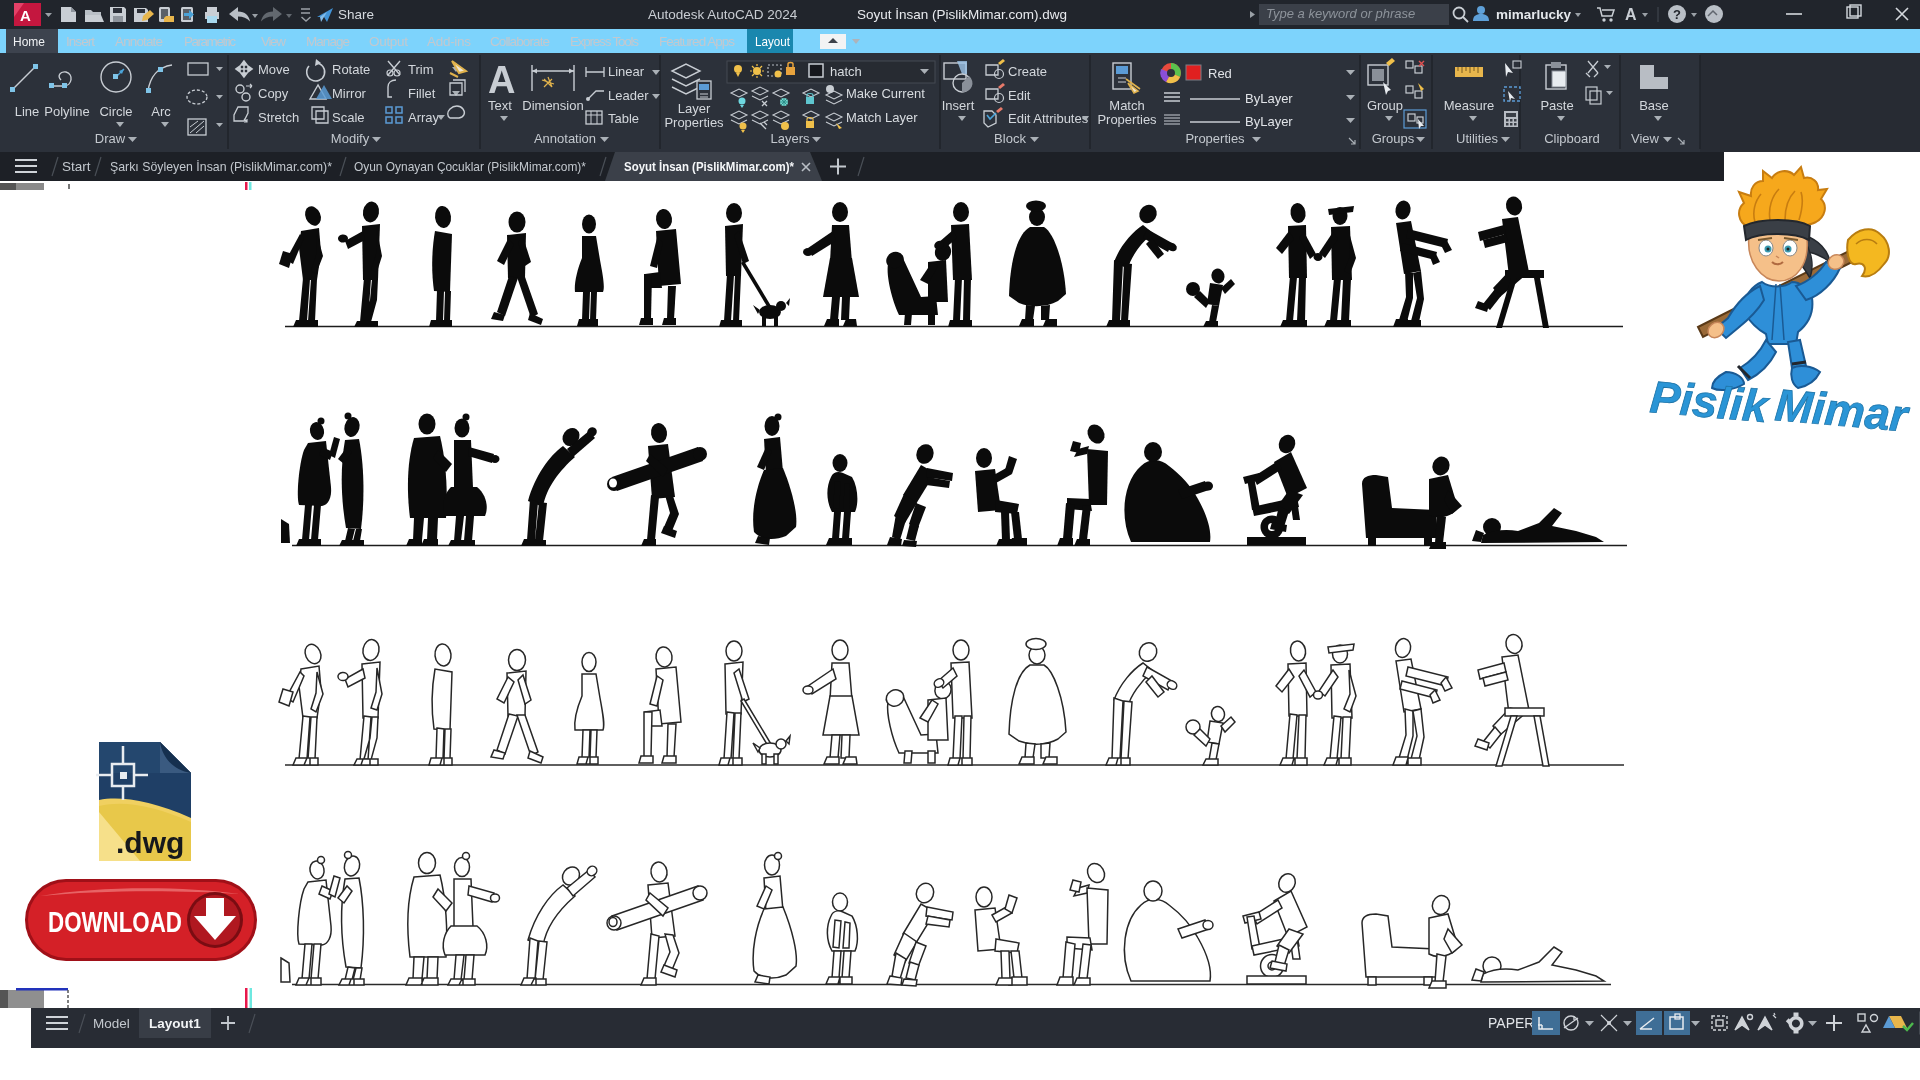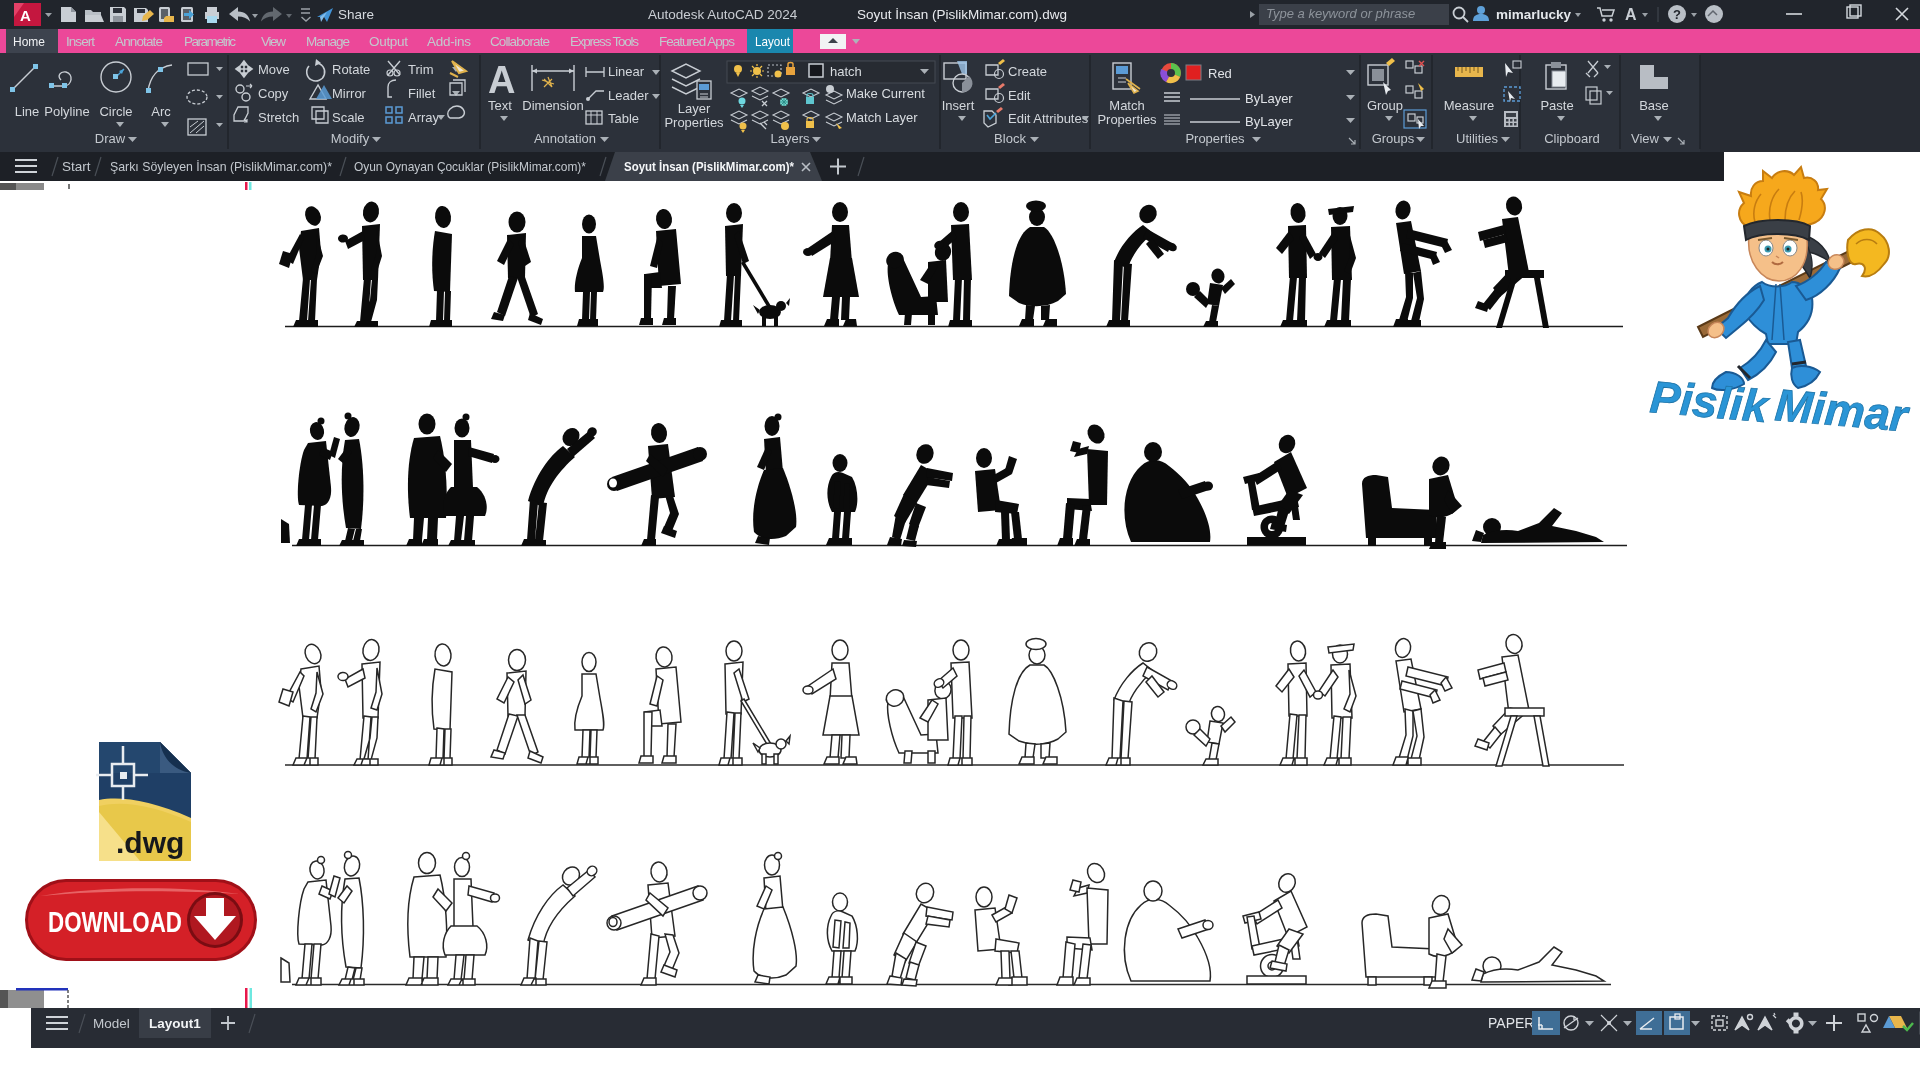--- a/index.html
+++ b/index.html
@@ -1,20 +1,20 @@
 <!DOCTYPE html>
 <html><head>
 <meta charset="utf-8">
 <style>
 * { margin:0; padding:0; box-sizing:border-box; }
 html,body { width:1920px; height:1080px; overflow:hidden; background:#fff;
   font-family:"Liberation Sans", sans-serif; }
 .abs { position:absolute; }
 #titlebar { position:absolute; left:0; top:0; width:1920px; height:29px; background:#21252c; }
-#ribbontabs { position:absolute; left:0; top:29px; width:1920px; height:24px; background:#ec4899;padding-left:8px; }
+#ribbontabs { position:absolute; left:0; top:29px; width:1920px; height:24px; background:#7dd3fc;padding-left:8px; }
 #ribbon { position:absolute; left:0; top:53px; width:1920px; height:99px; background:#2c313a; }
 #filetabs { position:absolute; left:0; top:152px; width:1724px; height:29px; background:#1d2026; }
 #canvas { position:absolute; left:0; top:181px; width:1920px; height:827px; background:#ffffff; }
 #statusbar { position:absolute; left:0; top:1008px; width:1920px; height:40px; background:#282c34;margin-left:31px; }
 #taskbar { position:absolute; left:0; top:1040px; width:1920px; height:27px; background:#0e1013;margin-top:44px; }
 </style>
 </head>
 <body>
 <div id="titlebar">
   <svg class="abs" style="left:0;top:0" width="1920" height="29">

